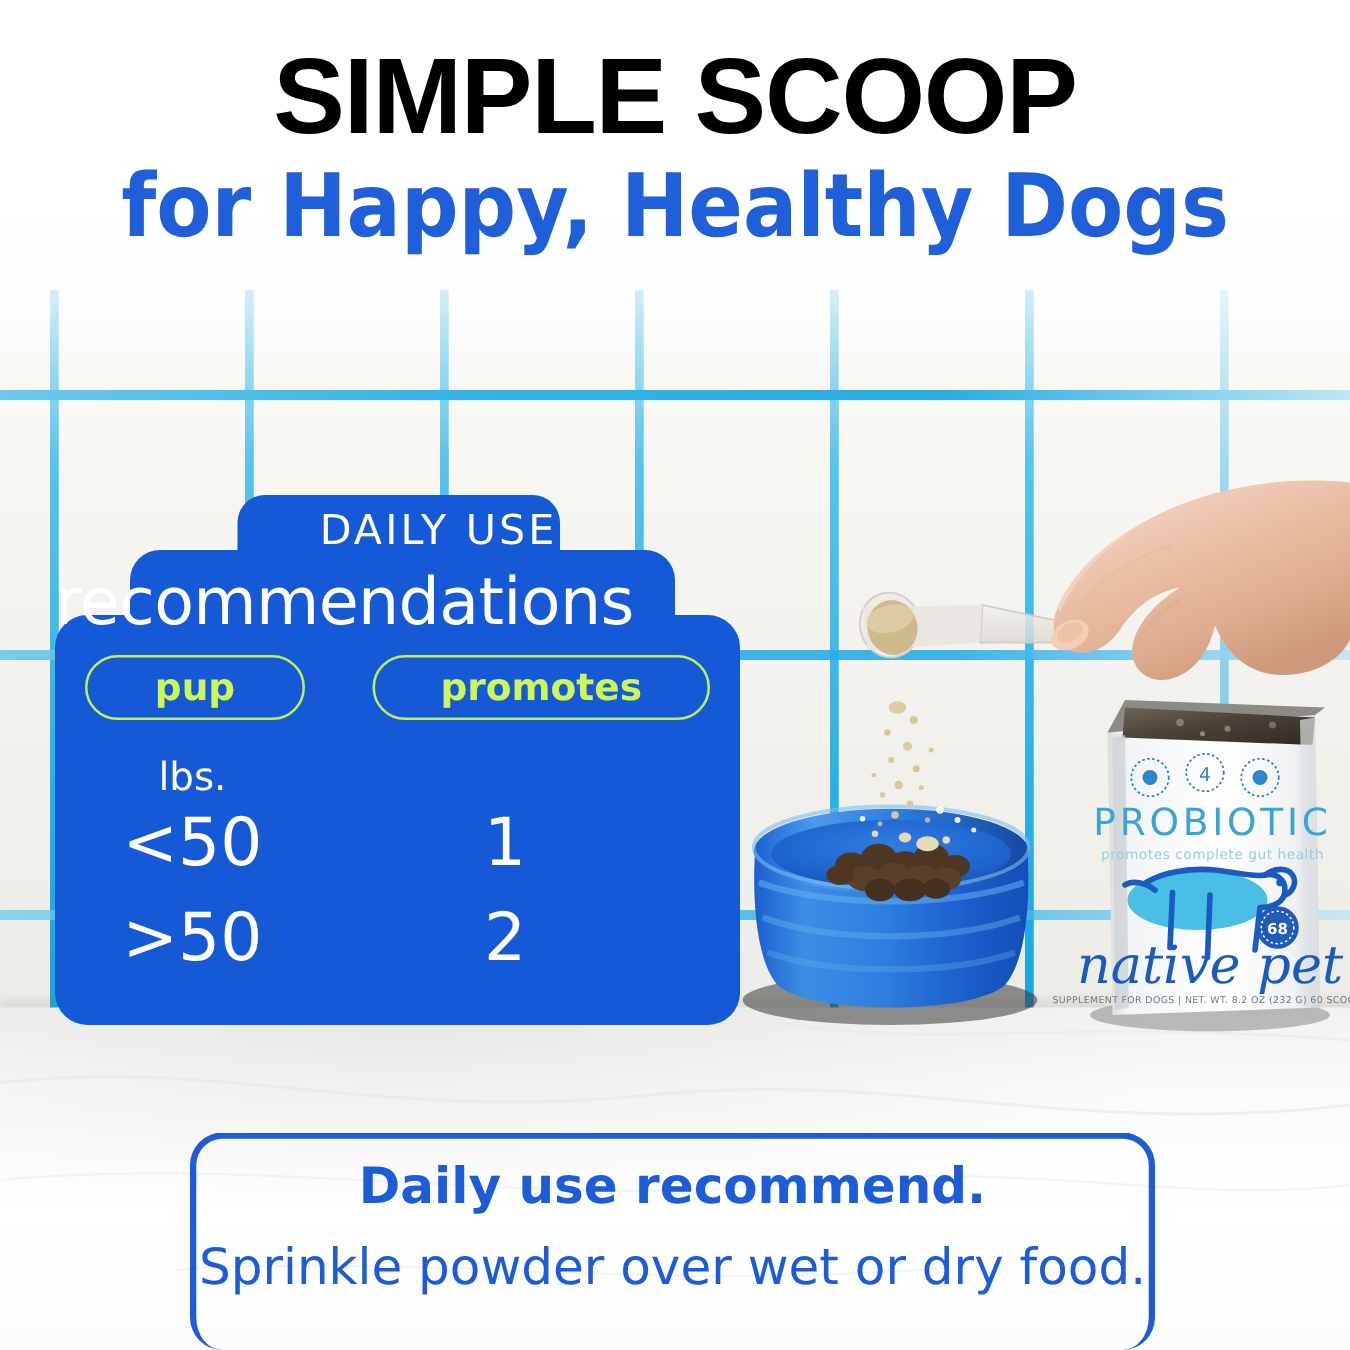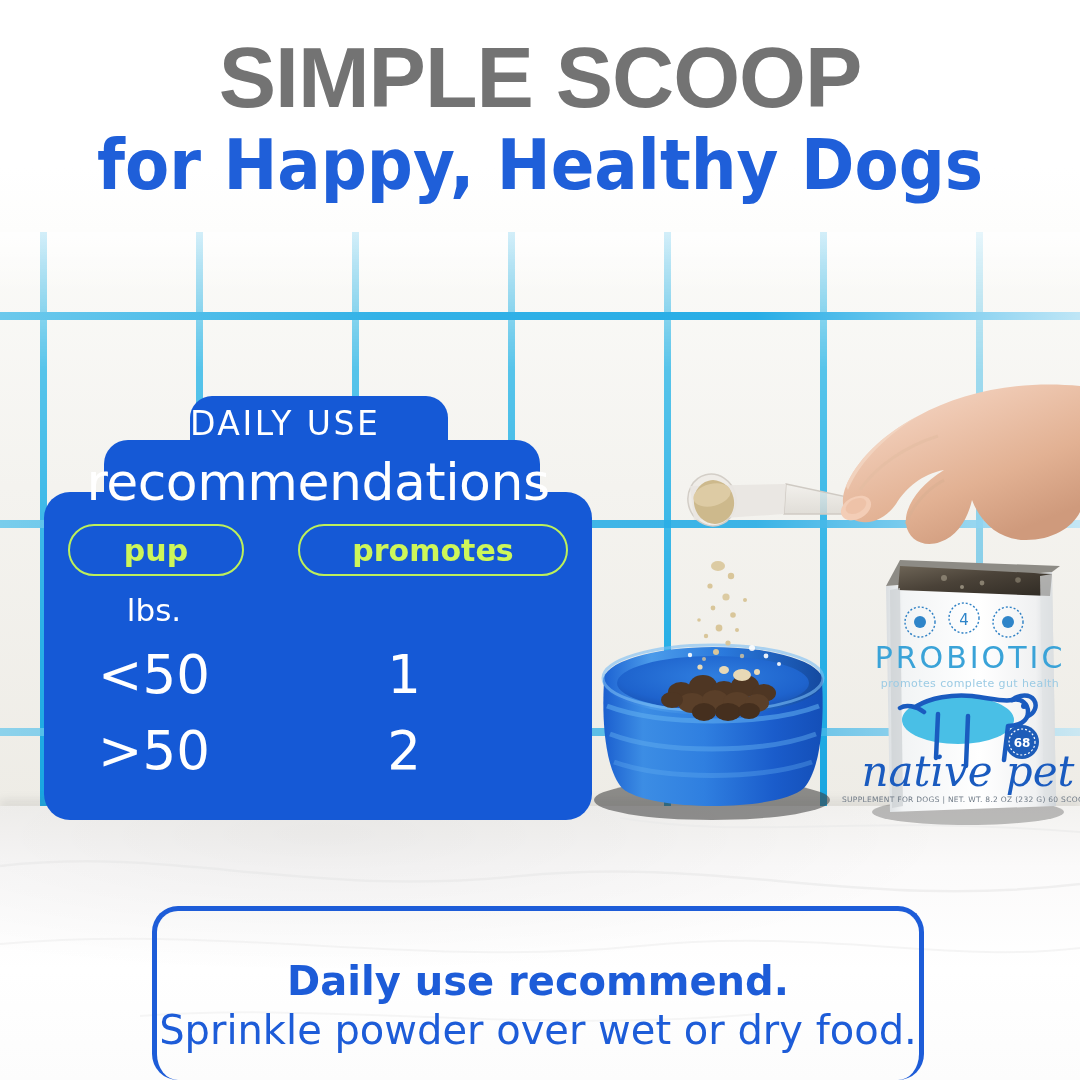--- a/index.html
+++ b/index.html
@@ -38,83 +38,83 @@
   }
   .header-white{
     position:absolute;left:0;top:0;width:1080px;height:232px;
     background:linear-gradient(180deg,#ffffff 0%,#ffffff 72%,#fdfdfc 100%);
   }
 
   
   .title-wrap{position:absolute;left:0;top:34px;width:1080px;text-align:center;}
   .title-main{
     font-size:86px;font-weight:700;letter-spacing:-1px;line-height:1.02;
-    color:#737373;font-family:"Liberation Sans",sans-serif;
+    color:#000000;font-family:"Liberation Sans",sans-serif;
     -webkit-font-smoothing:antialiased;
   }
   .title-sub{
     margin-top:6px;font-size:70px;font-weight:700;line-height:1.06;
     color:#1f5fd9;font-family:"DejaVu Sans",sans-serif;
     transform:scaleX(.92);transform-origin:center;
   }
 
   
   .card{position:absolute;left:44px;top:396px;width:548px;height:424px;}
   .card .tier{position:absolute;background:#1559d6;}
   .tier-top{left:146px;top:0;width:258px;height:60px;border-radius:22px 22px 0 0;}
   .tier-body{left:0;top:96px;width:548px;height:328px;border-radius:26px;}
   .tier-mid2{left:60px;top:44px;width:436px;height:70px;border-radius:24px 24px 0 0;}
 
   .card-label{
-    position:absolute;left:146px;top:8px;width:256px;text-align:left;
+    position:absolute;left:146px;top:8px;width:256px;text-align:right;
     color:#fff;font-size:33px;font-weight:500;letter-spacing:2.5px;
     font-family:"DejaVu Sans",sans-serif;
   }
   .card-title{
-    position:absolute;left:0;top:56px;width:548px;text-align:center;
+    position:absolute;left:0;top:56px;width:548px;text-align:left;
     color:#fff;font-size:52px;font-weight:400;letter-spacing:-.5px;
     font-family:"DejaVu Sans",sans-serif;
   }
 
   .chips{position:absolute;left:24px;top:128px;width:500px;display:flex;gap:54px;}
   .chip{
     border:2px solid #bdf05a;border-radius:26px;height:48px;
     display:flex;align-items:center;justify-content:center;
     color:#cdf659;font-size:30px;font-weight:700;
     font-family:"DejaVu Sans",sans-serif;
   }
   .chip-1{width:172px;}
   .chip-2{flex:1;}
 
   .units{position:absolute;left:24px;top:196px;width:500px;display:flex;}
   .units > div{flex:1;text-align:center;color:#fff;font-size:31px;font-weight:400;
-    font-family:"DejaVu Sans",sans-serif;}
+    font-family:"DejaVu Sans",sans-serif;margin-top:12px;}
   .unit-a{max-width:172px;}
 
   .rows{position:absolute;left:24px;top:246px;width:500px;}
   .row{display:flex;margin-bottom:10px;justify-content:flex-end;}
   .row > div{flex:1;text-align:center;color:#fff;font-size:53px;font-weight:500;
     font-family:"DejaVu Sans",sans-serif;line-height:1.25;}
   .row .cell-a{max-width:172px;}
 
   
   .photo{position:absolute;inset:0;pointer-events:none;}
 
   
   .callout{
     position:absolute;left:152px;top:906px;width:772px;height:174px;
     border:5px solid #1d5cd8;border-radius:26px;border-bottom:none;
     box-sizing:border-box;
     display:flex;flex-direction:column;align-items:center;justify-content:flex-start;
-    padding-top:46px;
+    padding-top:14px;
   }
   .callout .l1{color:#1d5cd8;font-size:40px;font-weight:700;
     font-family:"DejaVu Sans",sans-serif;line-height:1.22;}
   .callout .l2{color:#1d5cd8;font-size:40px;font-weight:400;
-    font-family:"DejaVu Sans",sans-serif;line-height:1.22;margin-top:0;}
+    font-family:"DejaVu Sans",sans-serif;line-height:1.22;margin-top:16px;}
 </style>
 </head>
 <body>
 
 <div class="stage">
 
   <div class="bg">
     <div class="wall"></div>
     <div class="wall-fade-top"></div>
 

